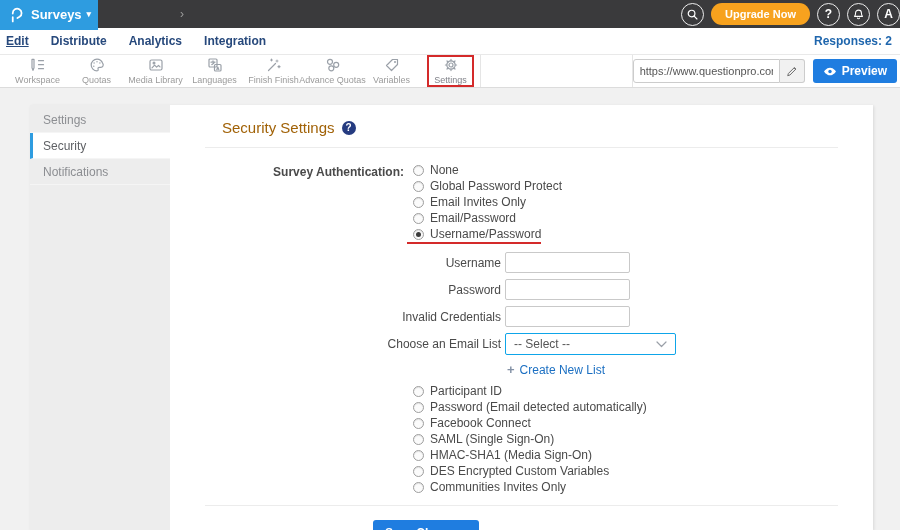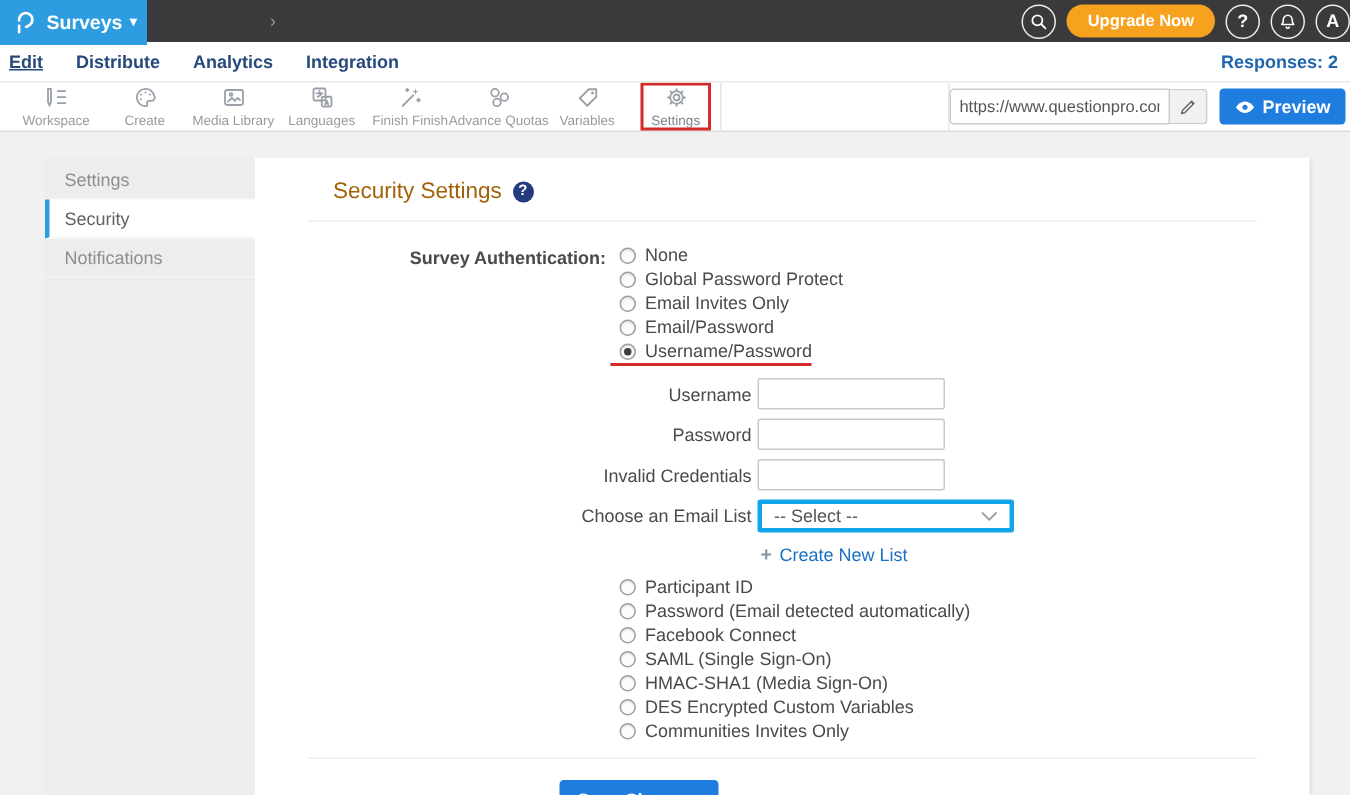--- a/index.html
+++ b/index.html
@@ -63,21 +63,21 @@
   .radio-row { display:flex; align-items:center; gap:6px; margin-bottom:4px; position:relative; width:fit-content; cursor:pointer; }
   .radio { width:11px; height:11px; border:1px solid #9e9e9e; border-radius:50%; background:#fbfbfb; box-shadow:inset 0 1px 1px rgba(0,0,0,.10); position:relative; flex-shrink:0; }
   .radio.checked::after { content:""; position:absolute; left:2px; top:2px; width:5px; height:5px; border-radius:50%; background:#3c3c3c; }
   .radio-label { line-height:12px; }
   .radio-row.selected::after { content:""; position:absolute; left:-6px; right:0; bottom:-4px; height:2px; background:var(--highlight-red,#cc2b2b); }
 
   .frows { margin-top:8px; }
   .frow { display:flex; align-items:center; margin-bottom:6px; }
   .flabel { width:331px; text-align:right; margin-right:4px; }
   .tinput { width:125px; height:21px; border:1px solid #c9c9c9; border-radius:2px; font-family:"Liberation Sans", sans-serif; font-size:12px; padding:0 5px; outline:none; }
-  .select { width:171px; height:22px; border:3px solid #0ea5e9; border-radius:2px; display:flex; align-items:center; justify-content:space-between; padding:0 8px; color:#555; cursor:pointer; background:#fff;gap:46px; }
+  .select { width:171px; height:22px; border:1px solid #0ea5e9; border-radius:2px; display:flex; align-items:center; justify-content:space-between; padding:0 8px; color:#555; cursor:pointer; background:#fff;gap:46px; }
   .create-row { margin:8px 0 8px 337px; display:flex; align-items:center; gap:5px; width:fit-content; cursor:pointer; }
   .plus-glyph { color:#8492a6; font-size:13px; font-weight:700; line-height:12px; }
   .create-link { color:var(--link-blue,#1b6fc2); }
   .bottom-options { margin-left:243px; margin-top:6px; }
 
   .save-btn { margin:14px 0 0 203px; width:fit-content; background:var(--button-blue,#1f7de0); color:#fff; font-size:12px; font-weight:700; border-radius:3px; padding:6px 12px; cursor:pointer; }
 
   .icon-gray { stroke:#9aa0a8; fill:none; stroke-width:1.2; stroke-linecap:round; stroke-linejoin:round; }
   .icon-white { stroke:#fff; fill:none; stroke-width:1.3; stroke-linecap:round; stroke-linejoin:round; }
 </style>
@@ -141,21 +141,21 @@
       <span class="tlabel">Workspace</span>
     </div>
     <div class="tool-item">
       <svg width="16" height="16" viewBox="0 0 16 16" class="icon-gray">
         <path d="M8 2.2a5.8 5.8 0 1 0 0 11.6c1.2 0 1.5-.8 1.1-1.6-.4-1 .2-1.9 1.3-1.9h1.4a2.4 2.4 0 0 0 1.9-3.9C12.6 3.4 10.6 2.2 8 2.2z"></path>
         <circle cx="5.1" cy="6" r=".7" fill="#9aa0a8" stroke="none"></circle>
           <circle cx="8" cy="4.7" r=".7" fill="#9aa0a8" stroke="none"></circle>
         <circle cx="10.9" cy="6" r=".7" fill="#9aa0a8" stroke="none"></circle>
           <circle cx="4.8" cy="9.2" r=".7" fill="#9aa0a8" stroke="none"></circle>
       </svg>
-      <span class="tlabel">Create</span>
+      <span class="tlabel">Quotas</span>
     </div>
     <div class="tool-item">
       <svg width="16" height="16" viewBox="0 0 16 16" class="icon-gray">
         <rect x="2" y="3" width="12" height="10" rx="1.5"></rect>
           <path d="M4 10.8l2.6-2.6 2 2 1.9-1.9 1.5 1.5"></path>
           <circle cx="6" cy="6" r=".9"></circle>
       </svg>
       <span class="tlabel">Media Library</span>
     </div>
     <div class="tool-item">

